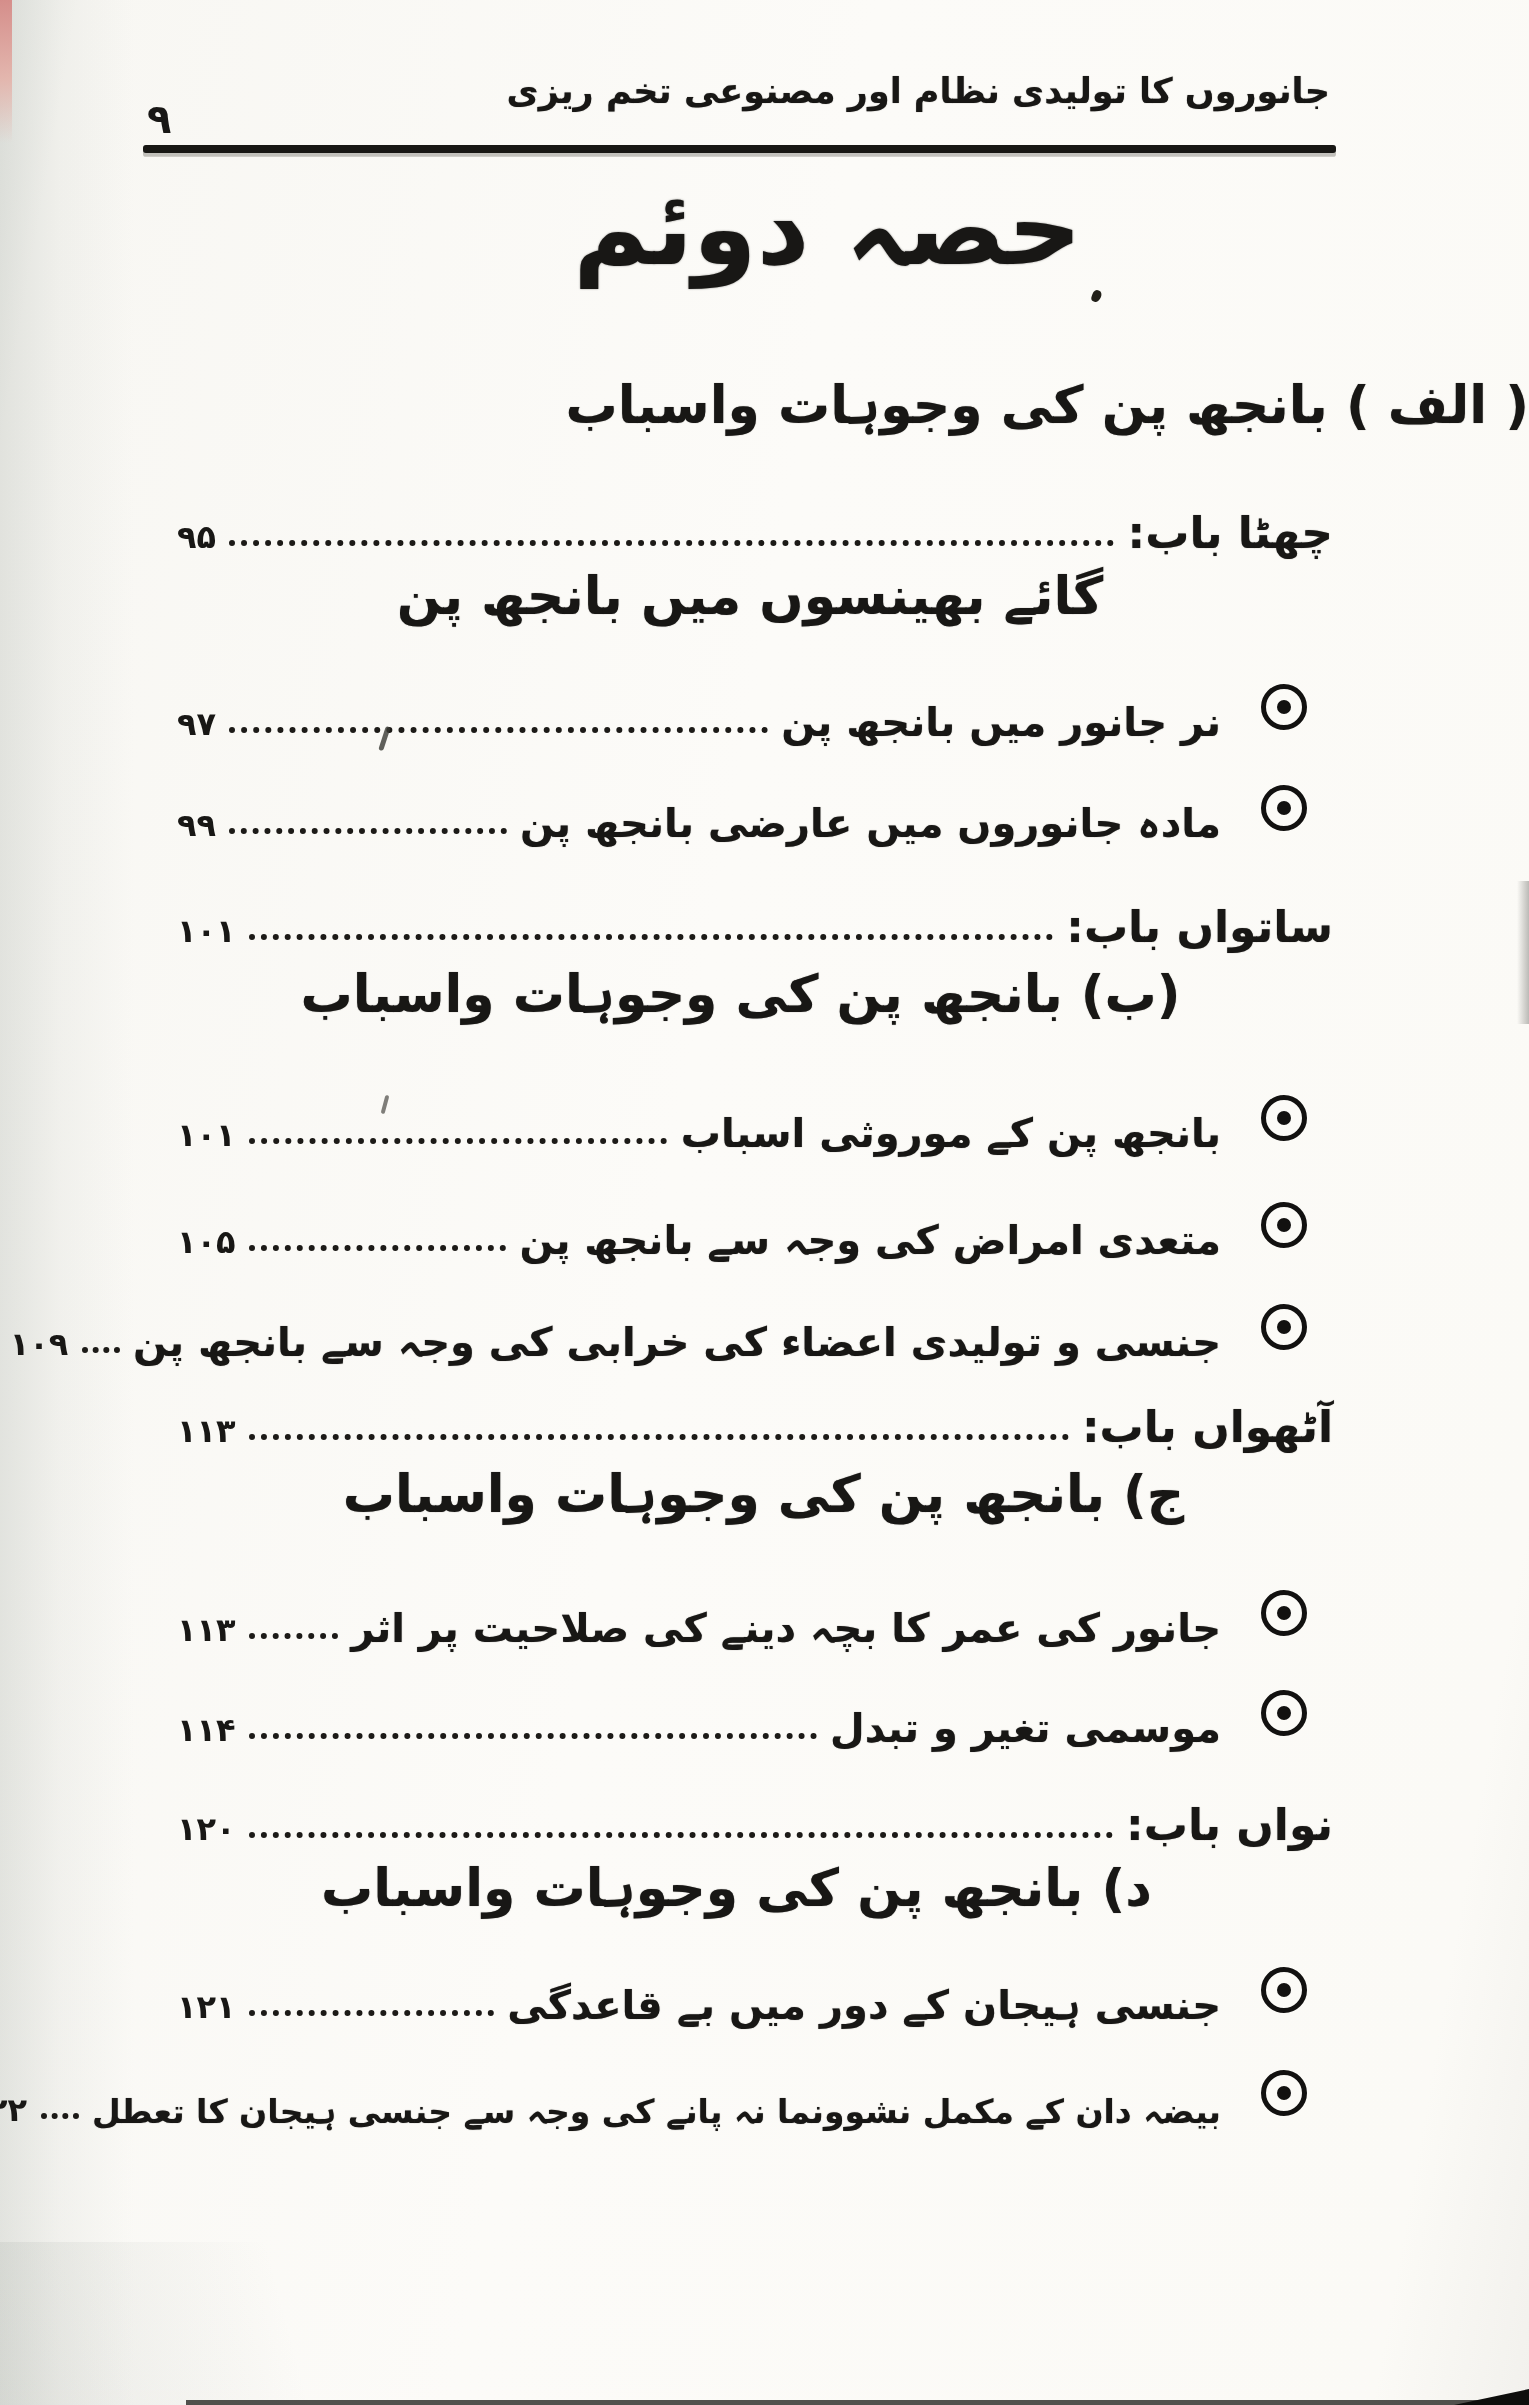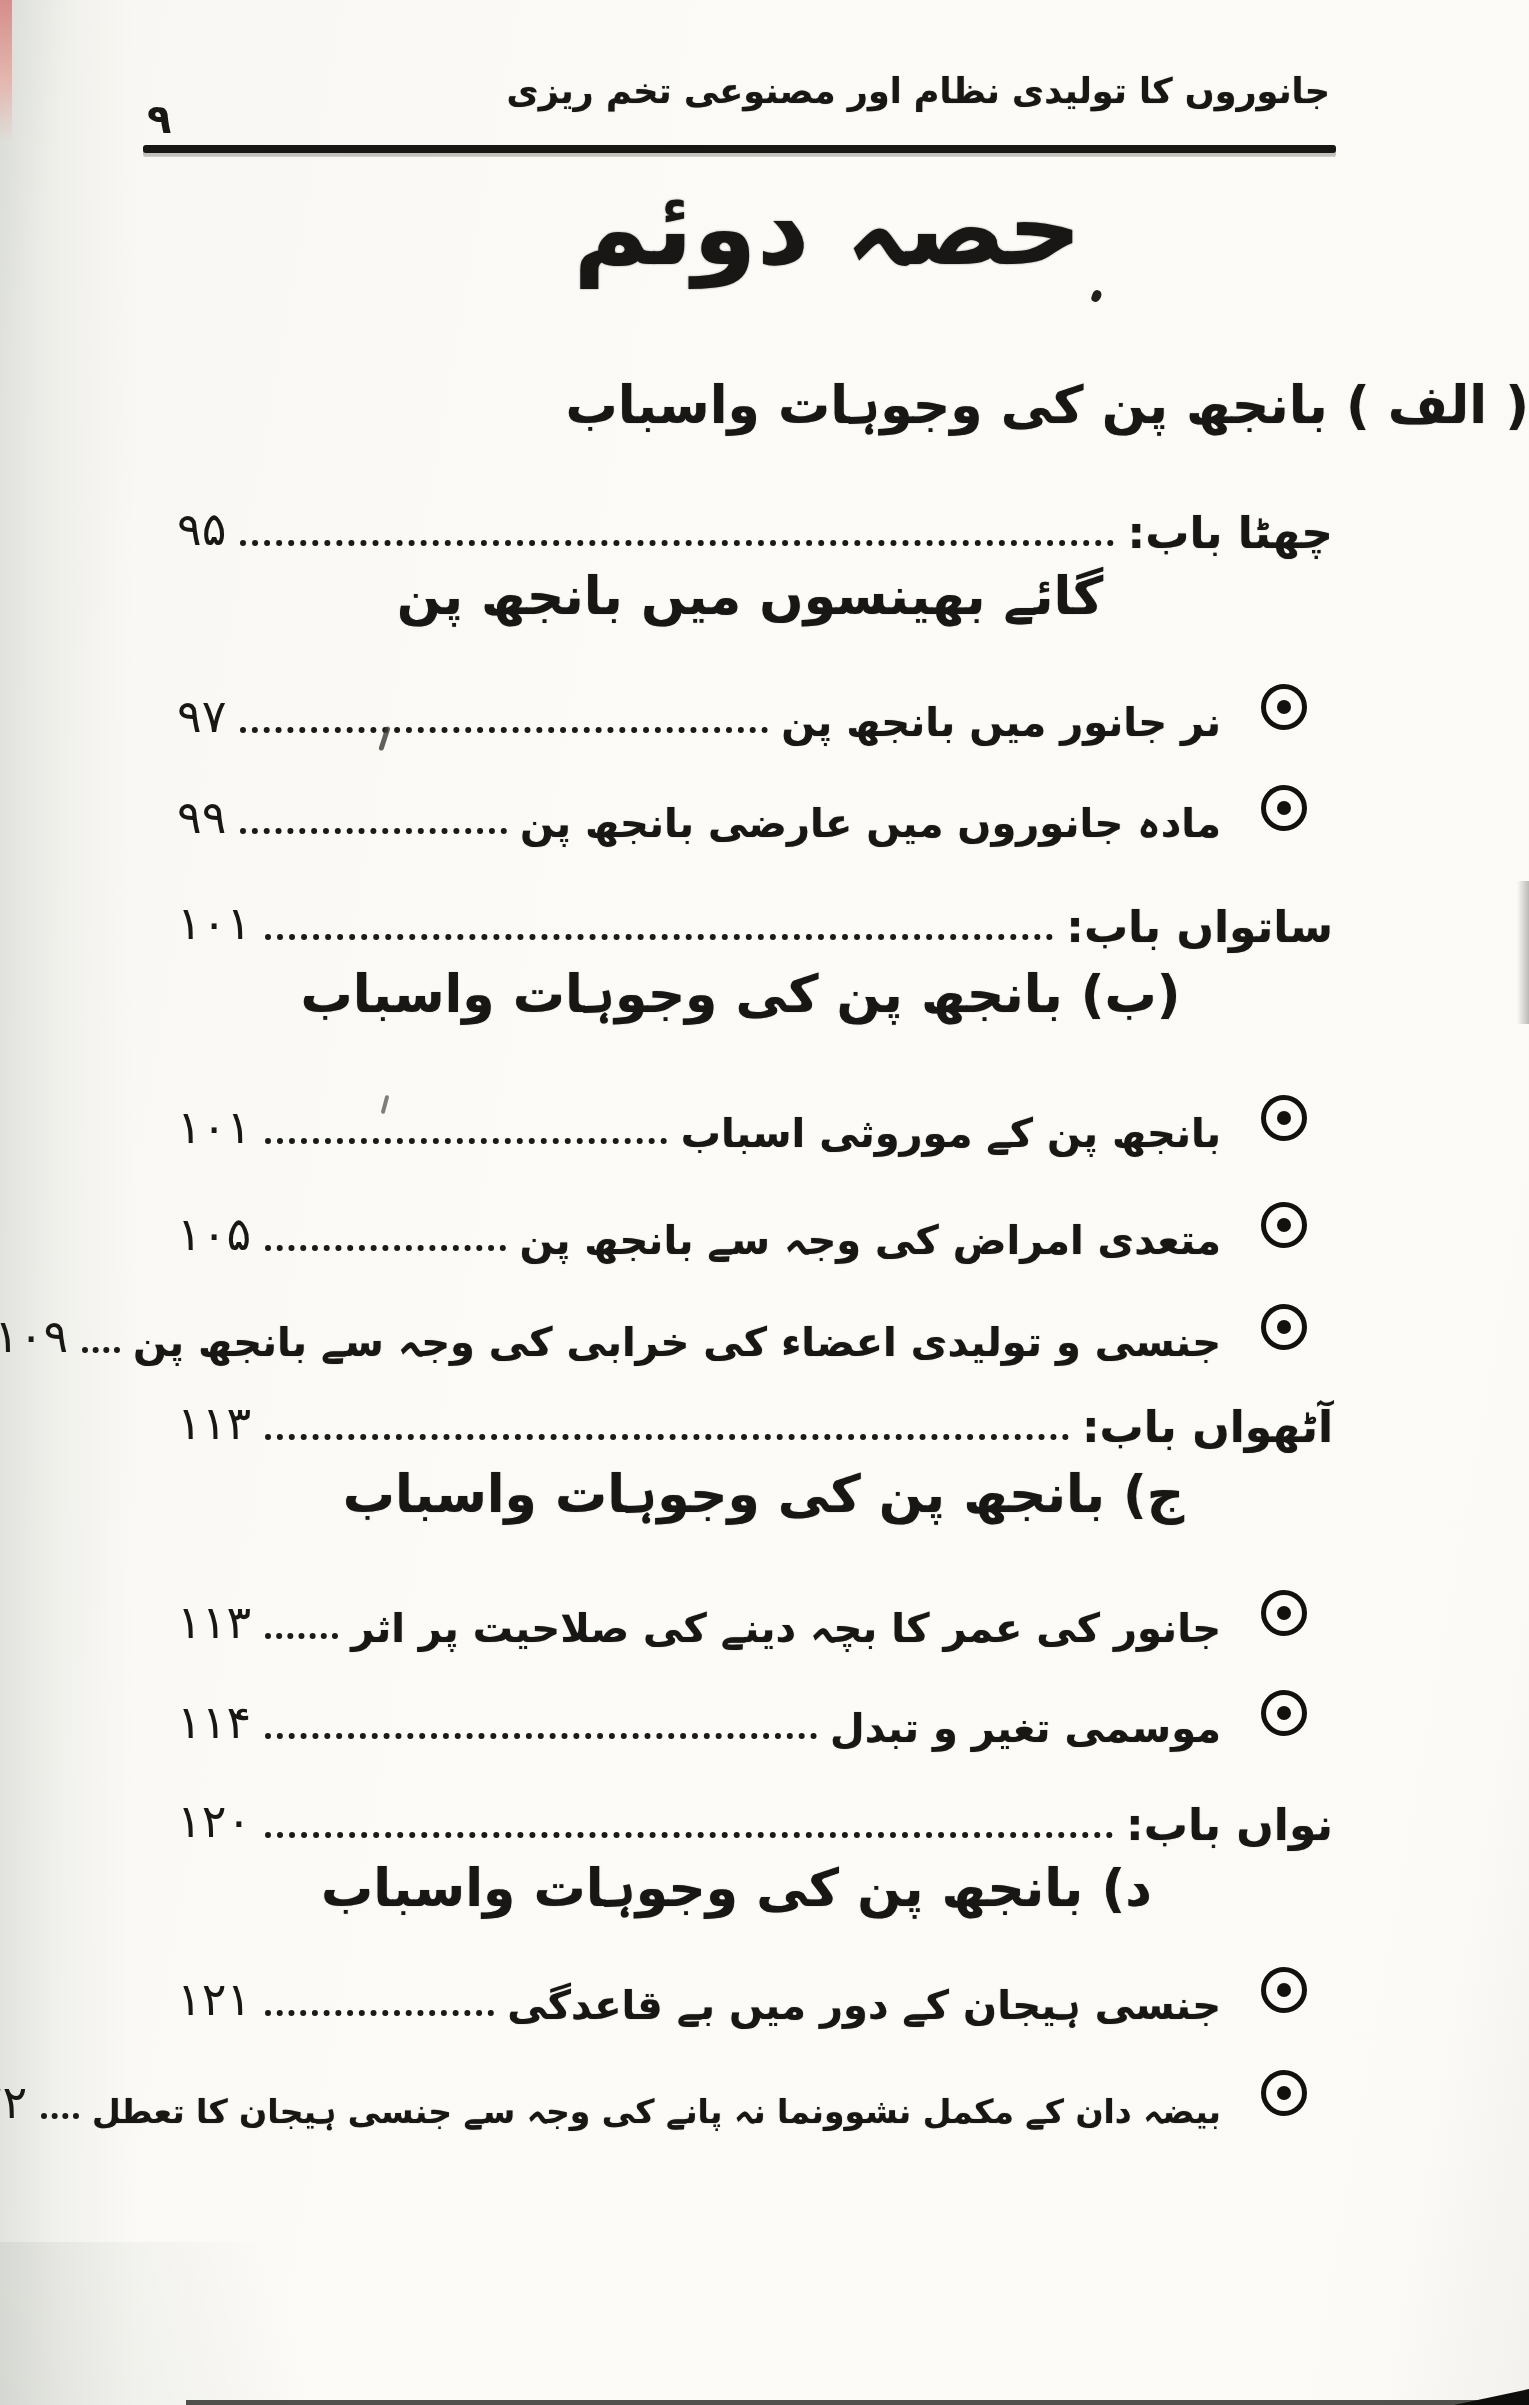--- a/index.html
+++ b/index.html
@@ -43,21 +43,21 @@
   .sec-a{top:375px;left:44px;right:0;text-align:right;}
   .sub-cows{top:566px;left:0;right:29px;}
   .sec-b{top:964px;left:0;right:48px;}
   .sec-c{top:1464px;left:0;right:38px;margin-left:36px;}
   .sec-d{top:1858px;left:0;right:56px;text-align:center;}
 
   
   .row{position:absolute;left:177px;display:flex;direction:rtl;align-items:flex-end;height:76px;}
   .row .label{flex:none;white-space:nowrap;font-weight:800;text-shadow:0 0 1px rgba(20,18,14,.5);}
   .row .leader{flex:1 1 auto;min-width:38px;border-bottom:6.7px dotted #1c1a17;margin:0 13.4px 12.4px 13.4px;}
-  .row .num{flex:none;font-size:46px;font-weight:400;letter-spacing:1px;margin-bottom:1.9px;margin-top:20px;}
+  .row .num{flex:none;font-size:32px;font-weight:700;letter-spacing:1px;margin-bottom:1.9px;margin-top:20px;}
   .row.ch{right:196px;}
   .row.ch .label{font-size:44px;}
   .row.bl{right:222px;}
   .row.bl .label{font-size:40px;}
   .row.bl.long .label{font-size:33px;}
   .bullet{flex:none;width:36px;height:36px;border:5.7px solid #121110;border-radius:50%;
     position:relative;align-self:center;margin-left:40px;background:transparent;}
   .bullet .bullet-dot{position:absolute;left:50%;top:50%;width:14.3px;height:14.3px;margin:-7.2px 0 0 -7.2px;
     background:#121110;border-radius:50%;}
 

